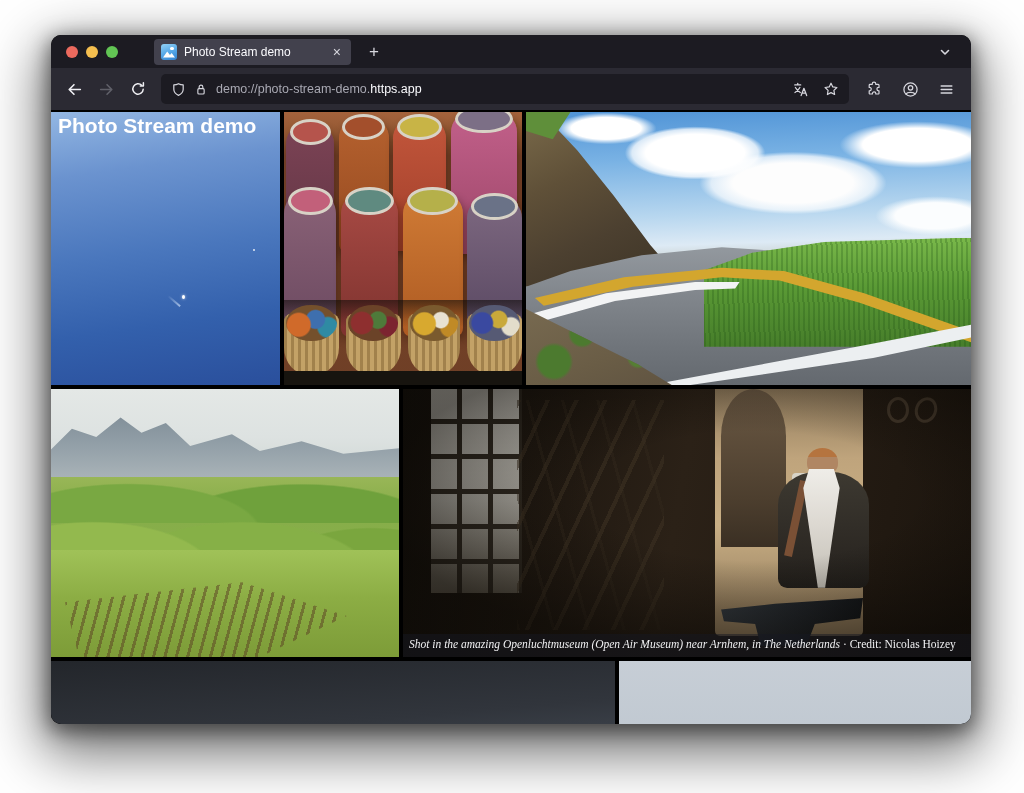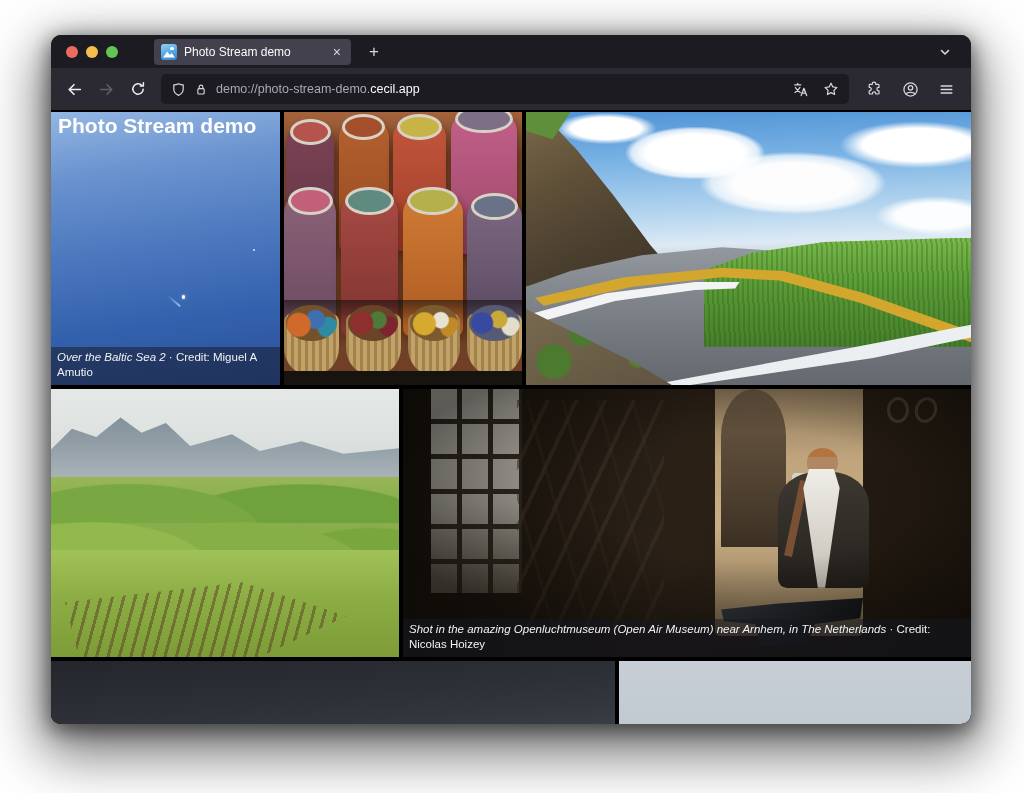--- a/index.html
+++ b/index.html
@@ -127,21 +127,21 @@
     background:radial-gradient(ellipse 50% 100% at 12% 110%,#93b94e 0 70%,transparent 72%),
                radial-gradient(ellipse 55% 110% at 55% 115%,#86b047 0 68%,transparent 70%),
                radial-gradient(ellipse 45% 95% at 92% 110%,#7aa63e 0 66%,transparent 68%); }
   .p4-fore { position:absolute; left:0; bottom:0; width:100%; height:40%;
     background:linear-gradient(180deg,#a0c258 0%,#8cad44 45%,#7d9c38 100%); }
   .p4-streaks { position:absolute; left:0; bottom:0; width:100%; height:34%;
     clip-path:polygon(4% 40%,55% 18%,85% 55%,60% 100%,8% 100%);
     background:repeating-linear-gradient(105deg,rgba(90,62,35,0.5) 0 3px,transparent 3px 11px); }
 
   
-  .p5 { background:linear-gradient(100deg,#15110c 0%,#221a12 30%,#2b2117 48%,#1c150e 100%); }
+  .p5 { background:linear-gradient(100deg,#15110c 0%,#221a12 30%,#2b2117 48%,#1c150e 100%);font-family:Liberation Serif, serif; }
   .p5-window { position:absolute; left:5%; top:0; width:16%; height:76%;
     background:repeating-linear-gradient(180deg,transparent 0 30px,#2e2820 30px 35px),
                repeating-linear-gradient(90deg,transparent 0 26px,#2e2820 26px 31px),
                linear-gradient(180deg,#c9c6be 0%,#a9a69e 55%,#635c50 100%); }
   .p5-tools { position:absolute; left:20%; top:4%; width:26%; height:86%;
     background:repeating-linear-gradient(115deg,rgba(62,50,35,0.55) 0 4px,transparent 4px 26px),
                repeating-linear-gradient(75deg,rgba(50,40,28,0.45) 0 3px,transparent 3px 34px); }
   .p5-wall { position:absolute; left:55%; top:0; width:26%; height:92%; border-radius:0 0 5px 5px;
     background:linear-gradient(180deg,#8f7a5c 0%,#bfa47c 28%,#c9af85 55%,#97805f 90%); }
   .p5-arch { position:absolute; left:4%; top:0; width:44%; height:64%; border-radius:0 0 0 0;
@@ -220,21 +220,21 @@
     </div>
 
     <div class="urlbar">
       <svg class="ic" width="15" height="15" viewBox="0 0 16 16" fill="none" stroke="#d6d6dd" stroke-width="1.3" stroke-linejoin="round">
           <path d="M8 1.8c1.7.9 3.4 1.2 5 1.2v4.8c0 3.3-2.1 5.2-5 6.4-2.9-1.2-5-3.1-5-6.4V3c1.6 0 3.3-.3 5-1.2z"></path>
         </svg>
       <svg class="ic" width="14" height="15" viewBox="0 0 16 16" fill="none" stroke="#d6d6dd" stroke-width="1.3" stroke-linejoin="round">
           <rect x="4.4" y="7" width="7.2" height="6.2" rx="1.2"></rect>
           <path d="M5.9 7V5.1a2.1 2.1 0 0 1 4.2 0V7"></path>
         </svg>
-      <div class="url-text"><span class="muted">demo://photo-stream-demo.</span><span class="domain">cecil.app</span></div>
+      <div class="url-text"><span class="muted">demo://photo-stream-demo.</span><span class="domain">https.app</span></div>
       <div class="urlbar-right">
         <svg class="ic" width="17" height="17" viewBox="0 0 16 16" fill="none" stroke="#d6d6dd" stroke-width="1.2" stroke-linecap="round" stroke-linejoin="round">
             <path d="M2.6 3.7h5.6M5.4 2.2v1.5M3.2 6.1c1.3 2.3 2.9 3.8 4.6 4.7M7.4 6.1C6.1 8.4 4.5 9.9 2.8 10.8"></path>
             <path d="M8.6 13.7 11.2 6.9l2.6 6.8M9.5 11.4h3.4"></path>
           </svg>
         <svg class="ic" width="16" height="16" viewBox="0 0 16 16" fill="none" stroke="#d6d6dd" stroke-width="1.2" stroke-linejoin="round">
             <path d="M8 2.2l1.8 3.7 4.1.6-3 2.9.7 4.1L8 11.6l-3.6 1.9.7-4.1-3-2.9 4.1-.6z"></path>
           </svg>
       </div>
     </div>
@@ -261,21 +261,20 @@
   </div>
 
   <div class="content">
 
     <div class="row row1">
       <div class="photo p1">
         <h1 class="page-title">Photo Stream demo</h1>
         <div class="p1-wake"></div>
         <div class="p1-boat"></div>
         <div class="p1-speck"></div>
-        <div class="caption"><em>Over the Baltic Sea 2</em><span> · </span><span>Credit: Miguel A Amutio</span></div>
       </div>
 
       <div class="photo p2">
         <div class="sack sk1">
             <div class="spice"></div>
           </div>
         <div class="sack sk2">
             <div class="spice"></div>
           </div>
         <div class="sack sk3">

